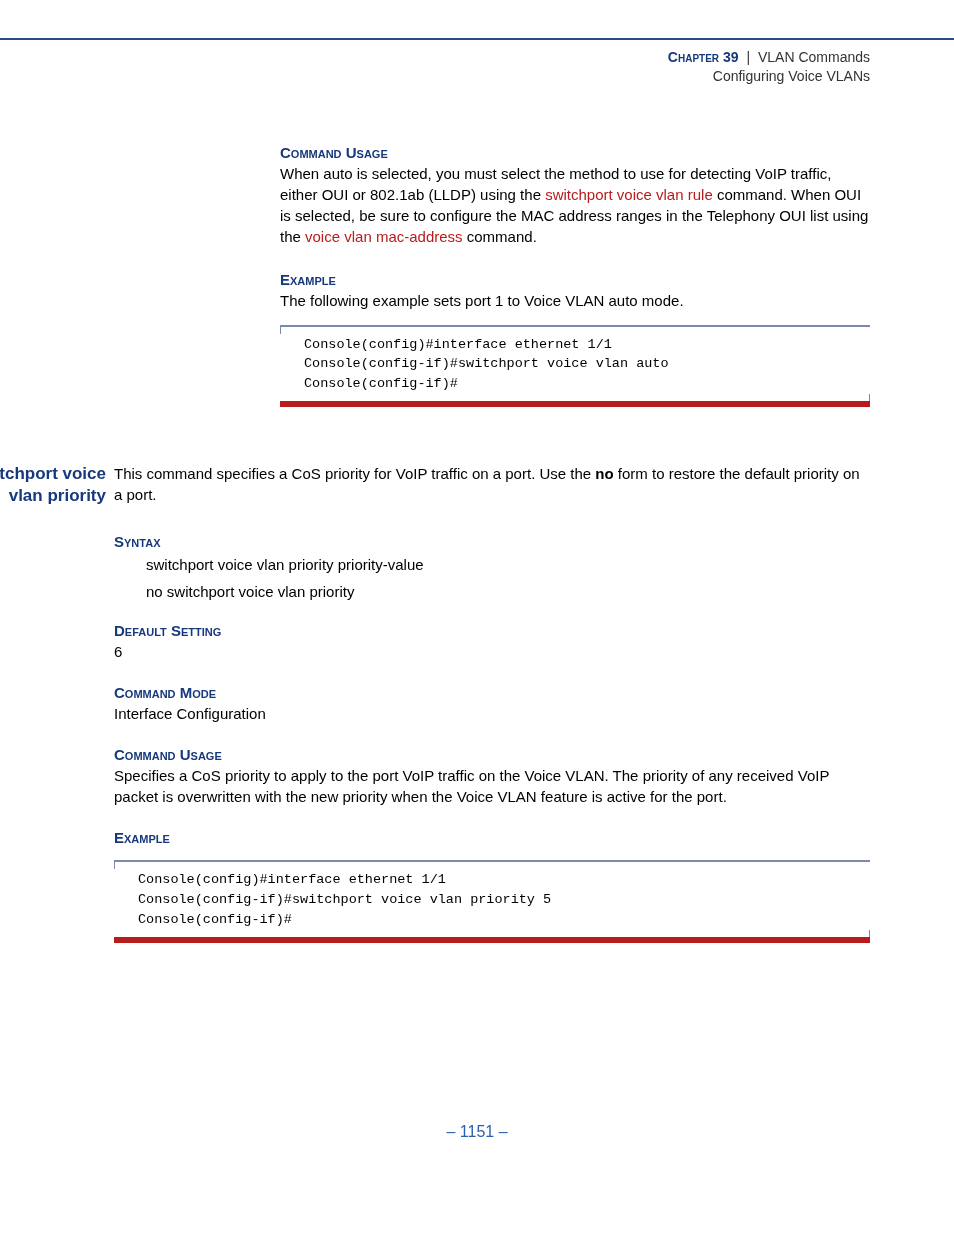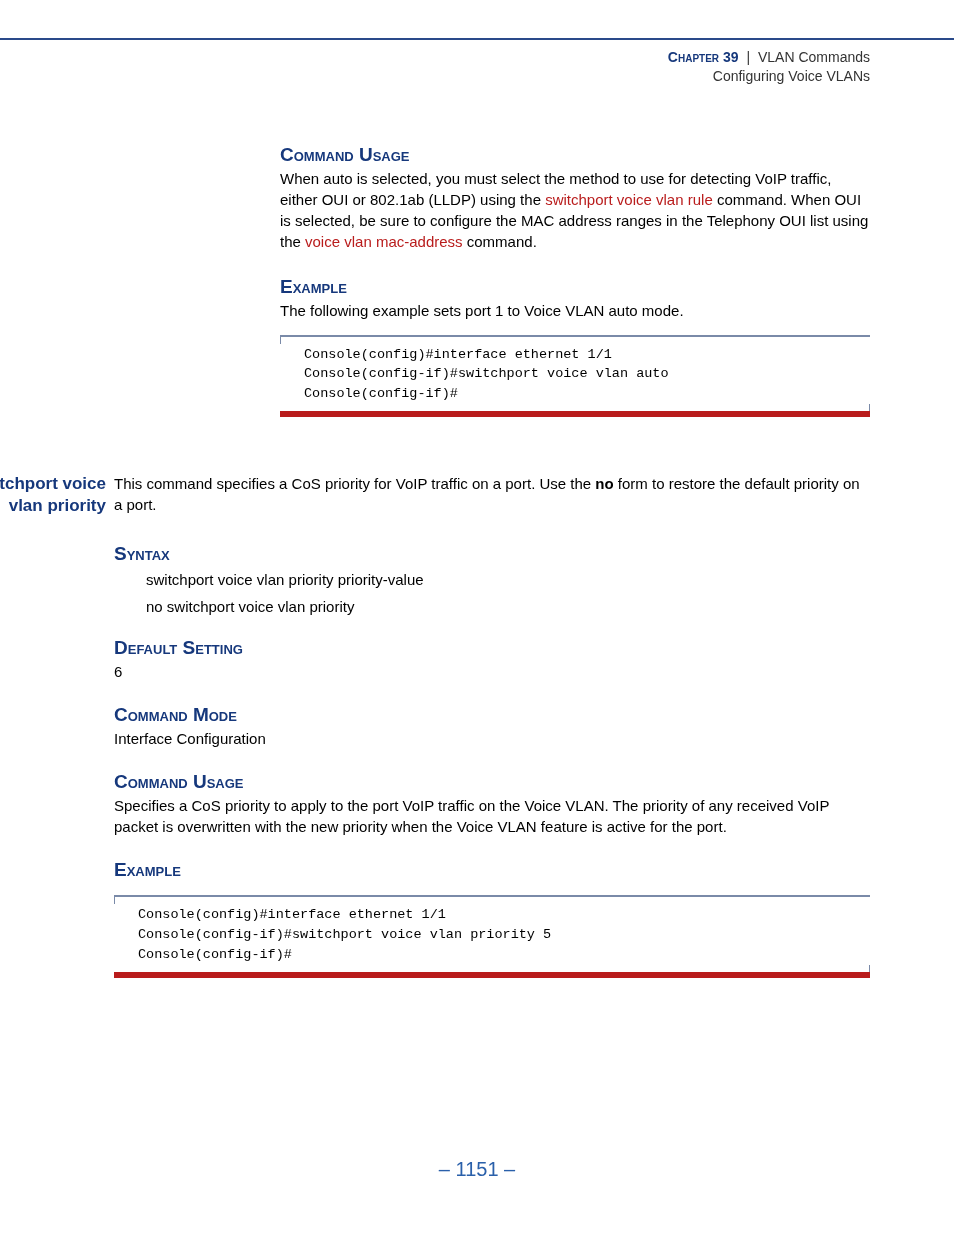--- a/index.html
+++ b/index.html
@@ -28,21 +28,21 @@
   .hdr-line2 { color: #333; }
   .content {
     margin: 58px 84px 0 114px;
   }
   .section-head {
     font-variant: small-caps;
     font-weight: bold;
     color: #16387c;
     margin-top: 20px;
     margin-bottom: 2px;
-    font-size: 19px;
+    font-size: 15px;
   }
   .body-text {
     color: #000;
     line-height: 1.4;
   }
   .body-text .link { color: #b91c1c; }
   .body-text .bold { font-weight: bold; }
   .codeblock {
     border-top: 2px solid #7a8aa8;
     border-bottom: 6px solid #b91c1c;
@@ -94,21 +94,21 @@
   }
   .indent-block2 {
     margin-left: 56px;
   }
   .syntax-line {
     margin-top: 6px;
   }
   .footer {
     text-align: center;
     color: #2a60aa;
-    font-size: 20px;
+    font-size: 16px;
     margin-top: 180px;
     padding-bottom: 30px;
   }
 </style>
 </head>
 <body>
 
 <div class="top-rule"></div>
 <div class="page-header">
   <div class="hdr-line1">

